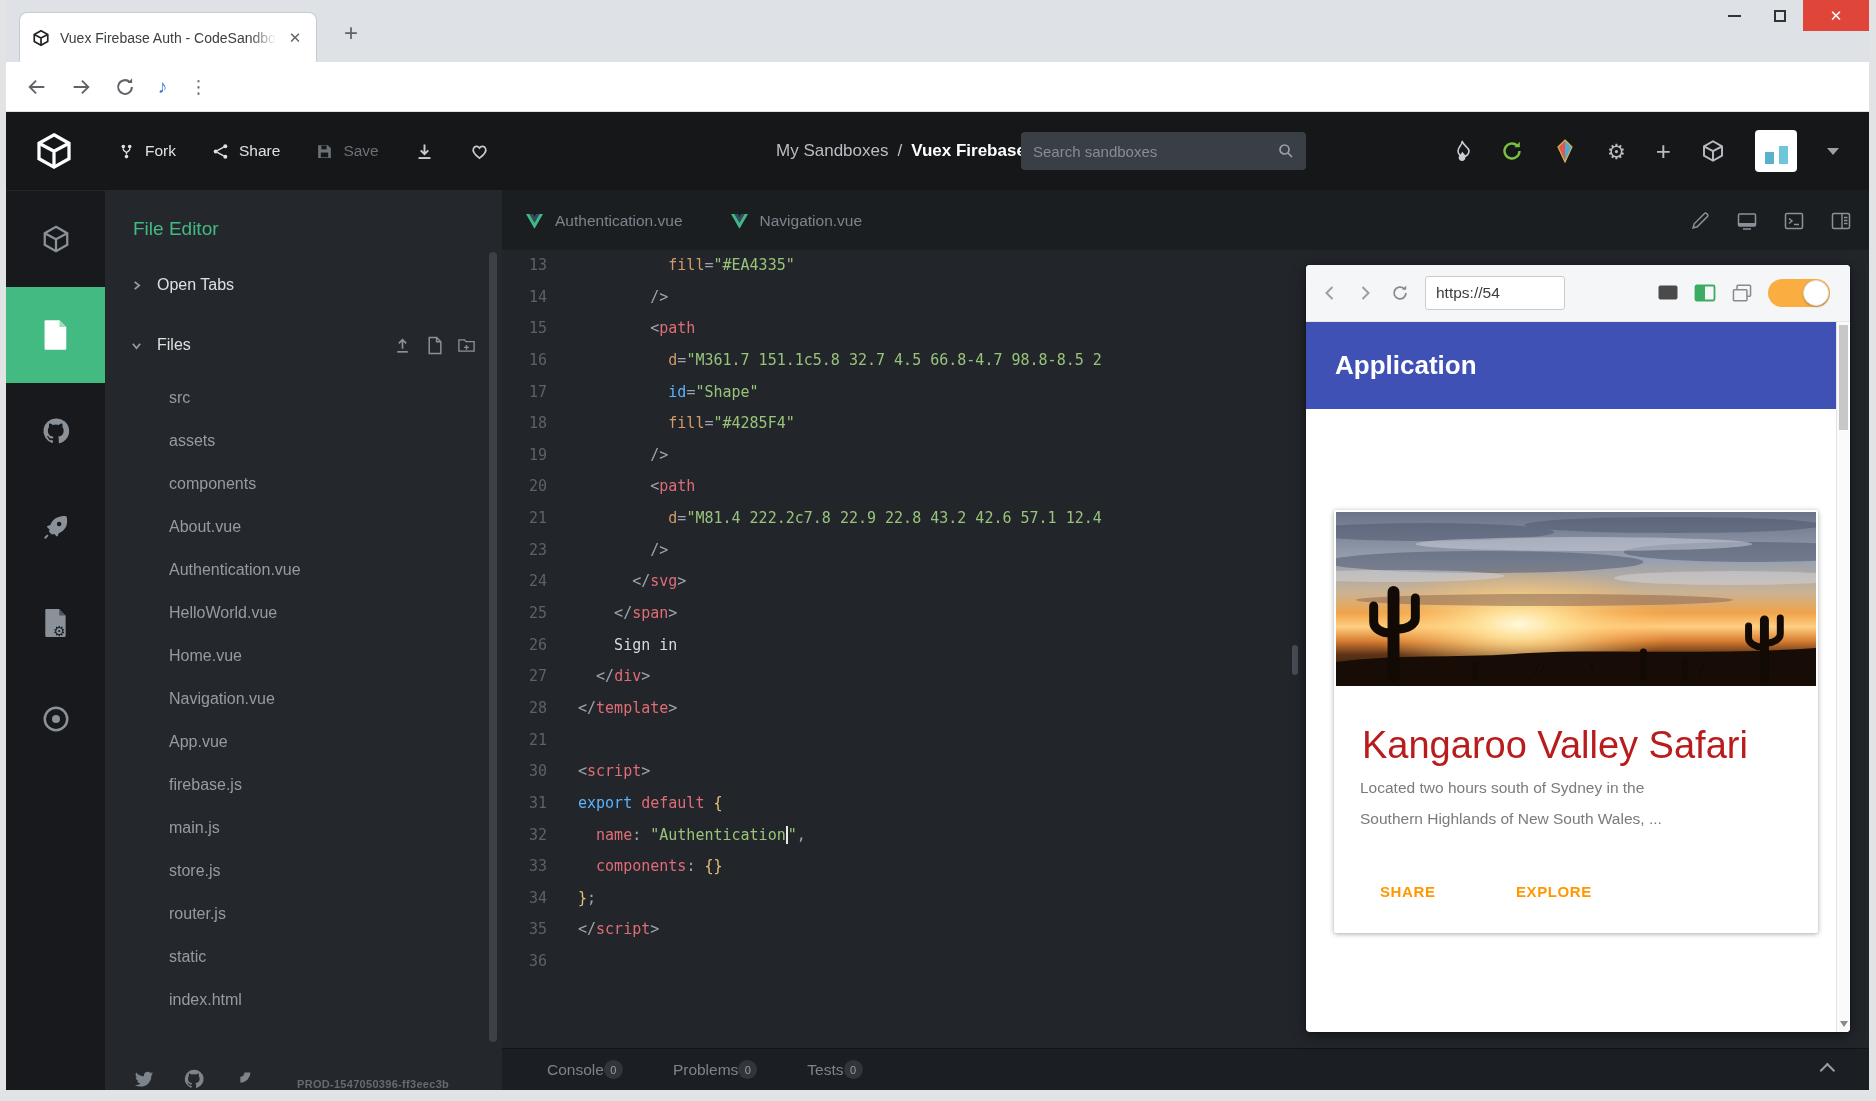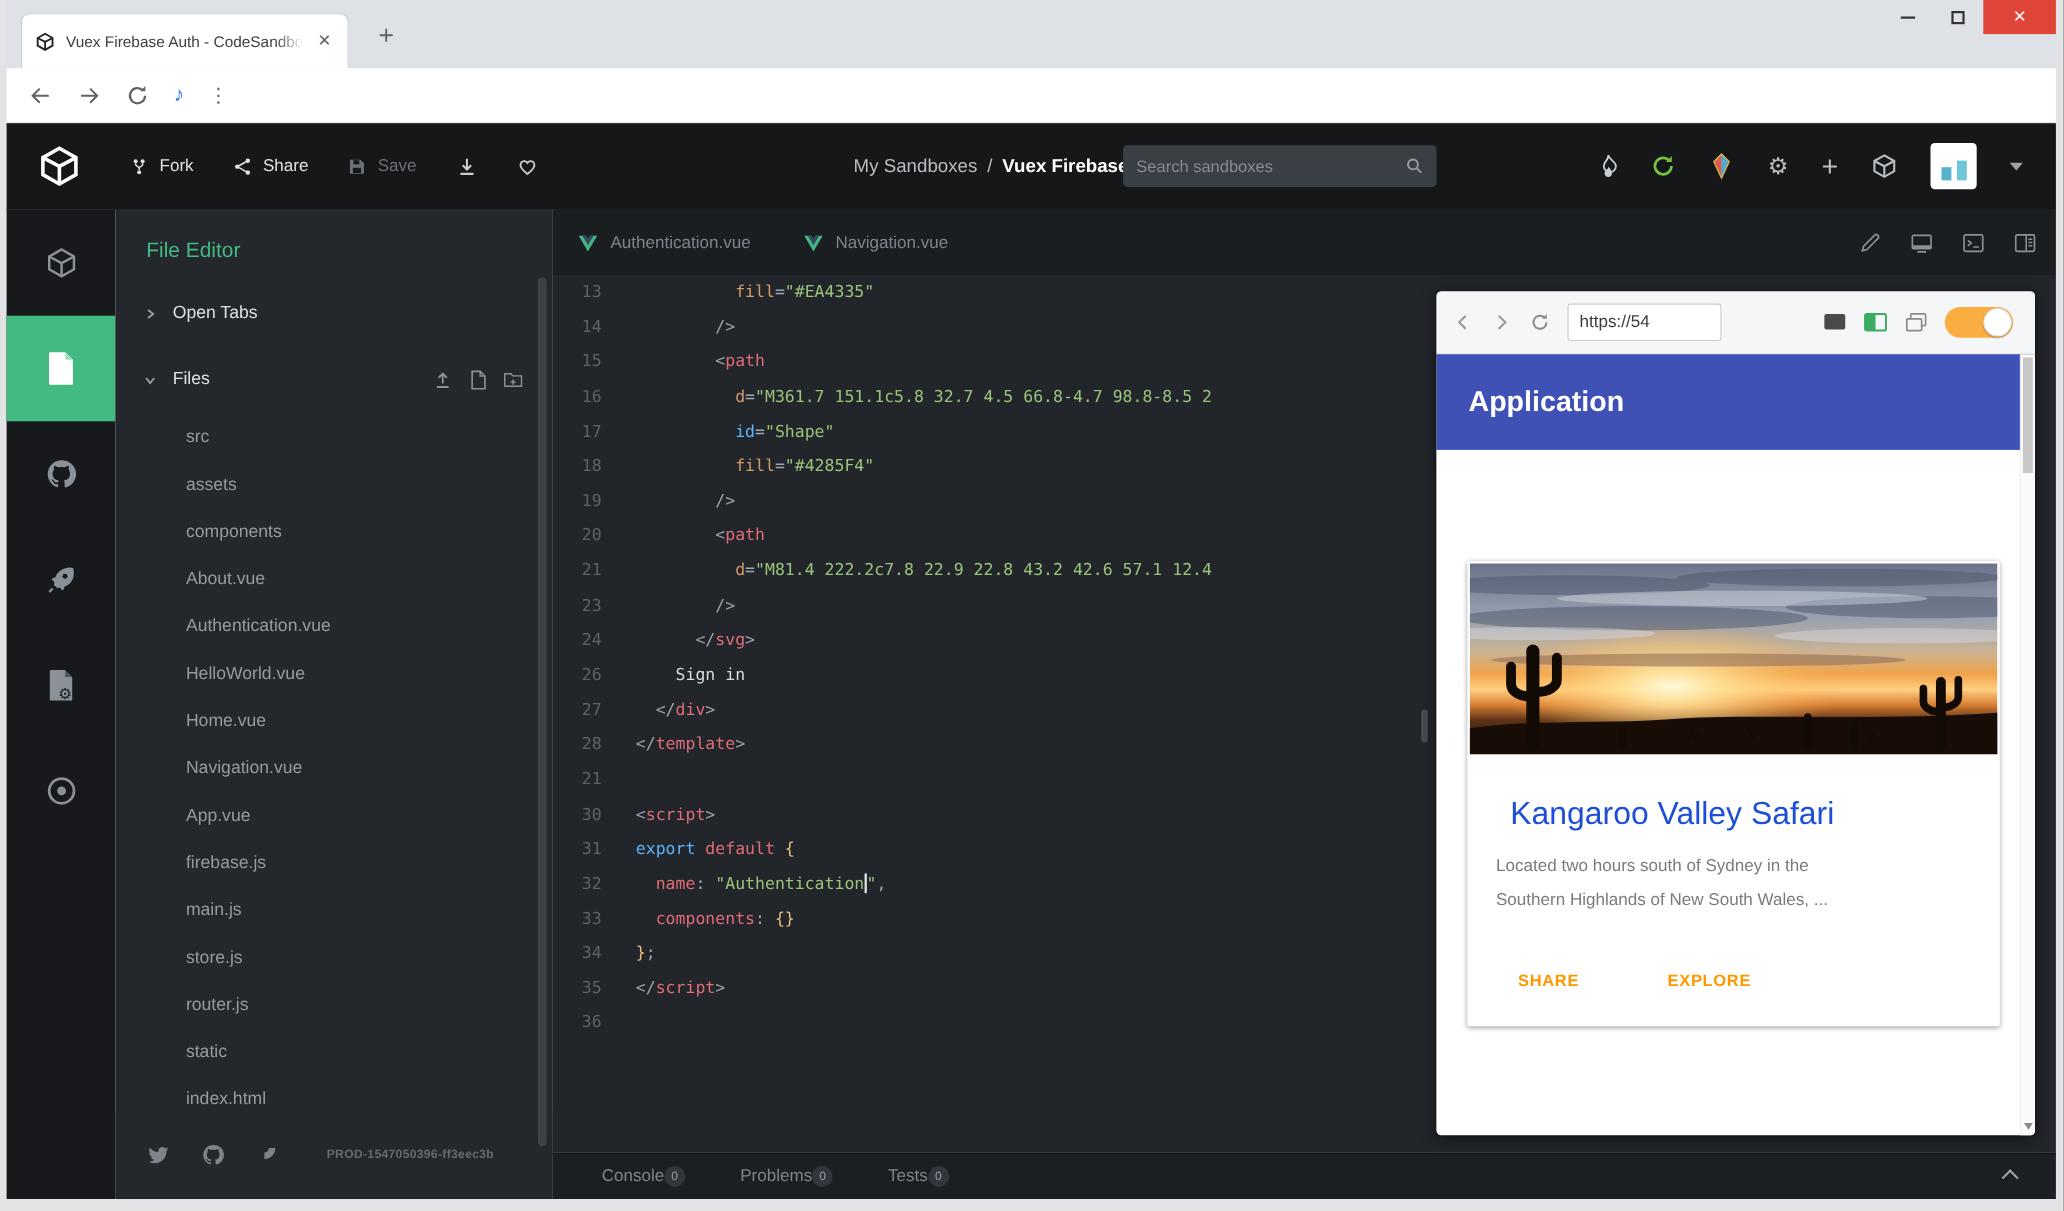--- a/index.html
+++ b/index.html
@@ -69,21 +69,21 @@
   .fp-title{position:absolute;top:28px;left:28px;font-size:19px;color:var(--green)}
   .fp-row{position:absolute;left:0;width:100%;height:36px;display:flex;align-items:center;padding-left:26px;gap:15px;color:#dde0e3;font-size:16px;cursor:pointer}
   .fp-row.opentabs{top:77px}
   .fp-row.filesrow{top:137px}
   .chev{width:11px;height:11px;color:#9aa0a6}
   .fp-actions{margin-left:auto;display:flex;gap:13px;padding-right:26px}
   .fp-actions svg{width:19px;height:19px;color:#8b9199}
   .tree{position:absolute;top:186px;left:0;width:100%}
   .trow{display:flex;align-items:center;height:43px;padding-left:27px;gap:14px;color:#959ba3;font-size:16px;cursor:pointer}
   .ti{width:23px;height:20px;position:relative;flex:none}
-  .fp-footer{position:absolute;bottom:0;left:0;width:100%;height:80px;background:#24282d;display:flex;align-items:center;padding-left:28px;gap:28px}
+  .fp-footer{position:absolute;bottom:0;left:0;width:100%;height:80px;background:#24282d;display:flex;align-items:flex-end;padding-left:28px;gap:28px}
   .fp-footer svg{width:22px;height:22px;color:#7d848c}
   .build-id{font-size:11px;font-weight:bold;color:#646b72;letter-spacing:.3px;margin-left:14px;white-space:nowrap}
   .panel-scroll{position:absolute;left:489px;top:252px;width:8px;height:790px;background:#3b4147;border-radius:4px;z-index:5}
 
   
   .tabsrow{position:absolute;left:502px;top:190px;width:1367px;height:60px;background:#1b1e21;display:flex;align-items:flex-end}
   .etab{height:58px;display:flex;align-items:center;gap:12px;padding:0 24px;font-size:15.5px;color:#7d848c;cursor:pointer}
   .etab svg{width:17px;height:15px}
   .tabs-right{margin-left:auto;display:flex;align-items:center;gap:27px;height:58px;padding-right:18px;color:#8b9199}
   .tabs-right svg{width:20px;height:20px}
@@ -113,21 +113,21 @@
   .pv-url{width:140px;height:34px;background:#fff;border:1px solid #ccc;border-radius:3px;font-size:15.5px;color:#3c3c3c;line-height:32px;padding:0 10px;overflow:hidden;white-space:nowrap}
   .pv-spacer{flex:1}
   .pv-ic{width:22px;height:18px}
   .toggle{width:62px;height:28px;border-radius:14px;background:#faae42;position:relative;flex:none;margin-right:6px}
   .toggle .knob{position:absolute;right:1px;top:1px;width:26px;height:26px;border-radius:50%;background:#fff;border:1px solid #e0e0e0;box-shadow:0 1px 2px rgba(0,0,0,.25)}
   .pv-appbar{height:87px;background:var(--indigo);display:flex;align-items:center;padding-left:29px;color:#fff;font-size:26px;font-weight:bold}
   .pv-content{position:relative;height:622px;background:#fff;border-radius:0 0 4px 4px}
   .card{position:absolute;left:28px;top:101px;width:484px;height:423px;background:#fff;border-radius:2px;box-shadow:0 1px 5px rgba(0,0,0,.35)}
   .card-media{position:absolute;left:2px;top:2px;width:480px;height:174px;overflow:hidden}
   .card-media svg{display:block;width:480px;height:174px}
-  .card-title{position:absolute;left:39px;top:214px;font-size:29px;color:#1d4ed8}
+  .card-title{position:absolute;left:28px;top:214px;font-size:38px;color:#b91c1c}
   .card-desc{position:absolute;left:26px;top:262px;font-size:15.5px;line-height:31px;color:#7b7b7b}
   .card-actions{position:absolute;left:0;bottom:26px;width:100%;height:24px}
   .card-btn{position:absolute;font-size:15px;font-weight:bold;letter-spacing:.6px;color:var(--amber);cursor:pointer}
   .card-btn.share{left:46px}
   .card-btn.explore{left:182px}
   .pv-scroll{position:absolute;right:0;top:57px;bottom:0;width:14px;background:#fafafa;border-left:1px solid #e4e4e4;border-radius:0 0 4px 0}
   .pv-thumb{position:absolute;left:2px;top:3px;width:9px;height:105px;background:#c7c7c7}
   .pv-scroll-arrow{position:absolute;left:3px;bottom:5px;width:0;height:0;border-left:4px solid transparent;border-right:4px solid transparent;border-top:6px solid #8a8a8a}
 
   svg{fill:none}
@@ -598,20 +598,24 @@
       <div class="cline">
         <span class="ln">23</span>
         <span class="code"><span class="tok punct">        /&gt;</span></span>
       </div>
 
       <div class="cline">
         <span class="ln">24</span>
         <span class="code"><span class="tok punct">      &lt;/</span><span class="tok tag">svg</span><span class="tok punct">&gt;</span></span>
       </div>
 
+      <div class="cline">
+        <span class="ln">25</span>
+        <span class="code"><span class="tok punct">    &lt;/</span><span class="tok tag">span</span><span class="tok punct">&gt;</span></span>
+      </div>
 
       <div class="cline">
         <span class="ln">26</span>
         <span class="code"><span class="tok plain">    Sign in</span></span>
       </div>
 
       <div class="cline">
         <span class="ln">27</span>
         <span class="code"><span class="tok punct">  &lt;/</span><span class="tok tag">div</span><span class="tok punct">&gt;</span></span>
       </div>

